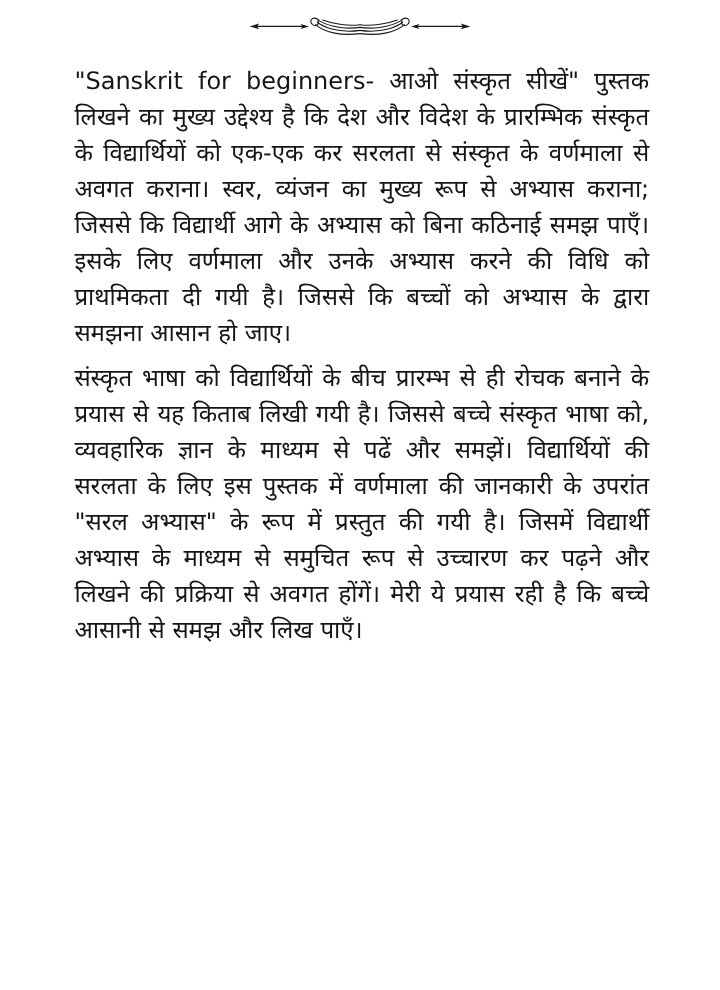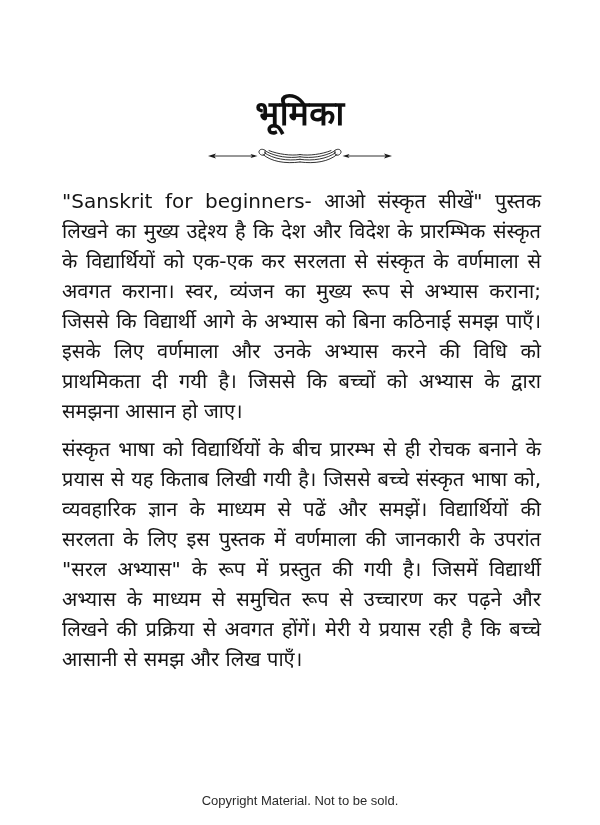--- a/index.html
+++ b/index.html
@@ -60,21 +60,20 @@
     font-size: 13px;
     color: #2b2b2b;
     font-family: "Liberation Sans", sans-serif;
   }
 </style>
 </head>
 <body>
 
 <div class="page">
 
-  <h1 class="title">भूमिका</h1>
 
   <div class="divider">
     <svg width="184" height="28" viewBox="0 0 184 28" fill="none" stroke="#1a1a1a" stroke-width="0.9" stroke-linecap="round">
 
       <line x1="5" y1="14" x2="45" y2="14"></line>
       <polygon points="0,14 8,11.6 6.2,14 8,16.4" fill="#1a1a1a" stroke="none"></polygon>
       <polygon points="49.5,14 42.5,11.9 44.1,14 42.5,16.1" fill="#1a1a1a" stroke="none"></polygon>
 
       <line x1="139" y1="14" x2="179" y2="14"></line>
       <polygon points="184,14 176,11.6 177.8,14 176,16.4" fill="#1a1a1a" stroke="none"></polygon>
@@ -90,15 +89,14 @@
 
       <use href="#fl" transform="translate(184 0) scale(-1 1)"></use>
     </svg>
   </div>
 
   <div class="content">
     <p class="para">"Sanskrit for beginners- आओ संस्कृत सीखें" पुस्तक लिखने का मुख्य उद्देश्य है कि देश और विदेश के प्रारम्भिक संस्कृत के विद्यार्थियों को एक-एक कर सरलता से संस्कृत के वर्णमाला से अवगत कराना। स्वर, व्यंजन का मुख्य रूप से अभ्यास कराना; जिससे कि विद्यार्थी आगे के अभ्यास को बिना कठिनाई समझ पाएँ। इसके लिए वर्णमाला और उनके अभ्यास करने की विधि को प्राथमिकता दी गयी है। जिससे कि बच्चों को अभ्यास के द्वारा समझना आसान हो जाए।</p>
     <p class="para">संस्कृत भाषा को विद्यार्थियों के बीच प्रारम्भ से ही रोचक बनाने के प्रयास से यह किताब लिखी गयी है। जिससे बच्चे संस्कृत भाषा को, व्यवहारिक ज्ञान के माध्यम से पढें और समझें। विद्यार्थियों की सरलता के लिए इस पुस्तक में वर्णमाला की जानकारी के उपरांत "सरल अभ्यास" के रूप में प्रस्तुत की गयी है। जिसमें विद्यार्थी अभ्यास के माध्यम से समुचित रूप से उच्चारण कर पढ़ने और लिखने की प्रक्रिया से अवगत होंगें। मेरी ये प्रयास रही है कि बच्चे आसानी से समझ और लिख पाएँ।</p>
   </div>
 
-  <div class="footer">Copyright Material. Not to be sold.</div>
 
 </div>
 
 </body></html>

